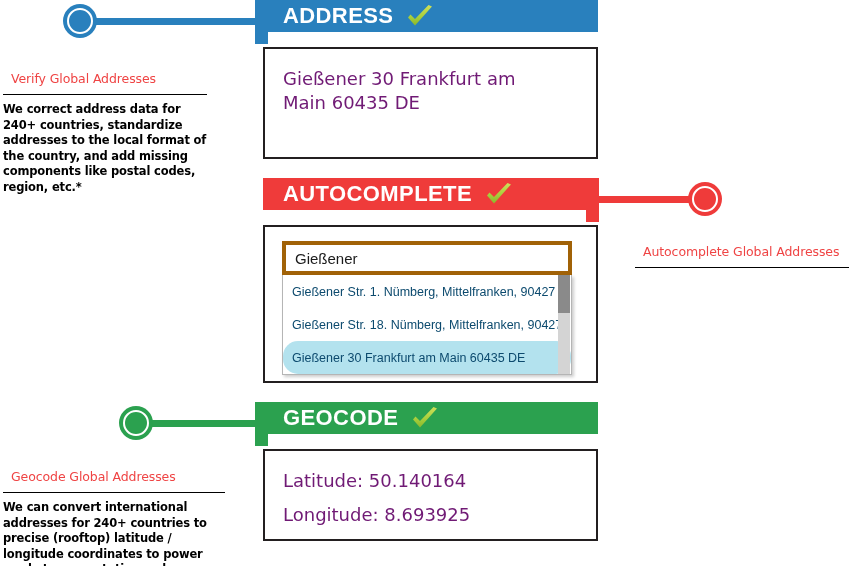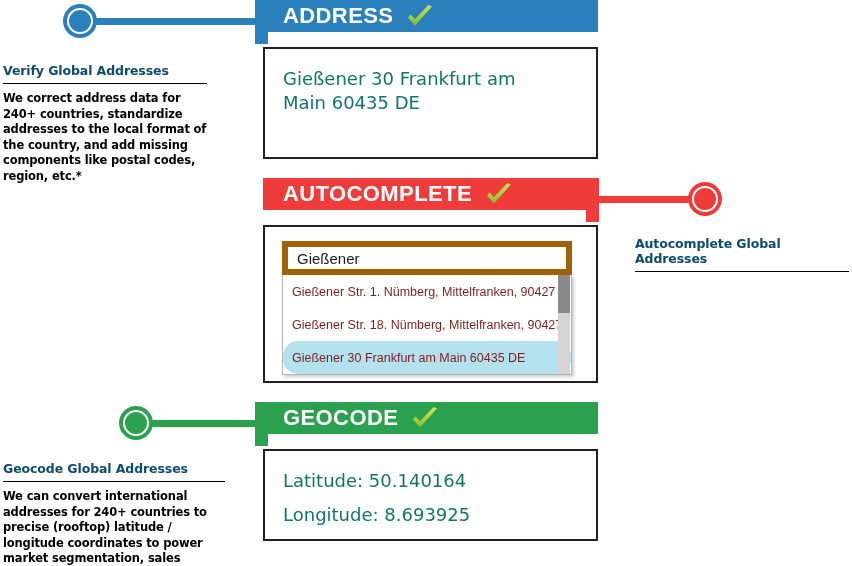--- a/index.html
+++ b/index.html
@@ -79,37 +79,37 @@
   .sec-box {
     position: absolute;
     left: 263px;
     width: 335px;
     background: #ffffff;
     border: 2px solid #231f20;
     box-sizing: border-box;
   }
   .box-line {
     font-size: 18px;
-    color: #0f766e;
+    color: #701a75;
     line-height: 24px;
     font-family: "DejaVu Sans", sans-serif;
   }
 
   
   .ac-wrap {
     position: absolute;
     left: 17px;
     top: 14px;
     width: 290px;
   }
   .ac-input {
     box-sizing: border-box;
     width: 100%;
     height: 34px;
-    border: 6px solid #a16207;
+    border: 4px solid #a16207;
     background: #ffffff;
     font-size: 15px;
     color: #1b1b1b;
     padding: 0 9px;
     display: flex;
     align-items: center;
     font-family: "Liberation Sans", sans-serif;
   }
   .ac-list {
     box-sizing: border-box;
@@ -119,21 +119,21 @@
     background: #ffffff;
     position: relative;
     box-shadow: 2px 2px 3px rgba(0,0,0,0.20);
   }
   .ac-item {
     height: 33px;
     display: flex;
     align-items: center;
     padding-left: 9px;
     font-size: 12.5px;
-    color: #7f1d1d;
+    color: #0c4a6e;
     box-sizing: border-box;
     padding-right: 20px;
     white-space: nowrap;
     font-family: "Liberation Sans", sans-serif;
   }
   .ac-item.selected { background: #b3e2ee; border-radius: 15px; }
   .ac-scroll-track {
     position: absolute;
     right: 1px;
     top: 0;
@@ -146,24 +146,24 @@
     right: 0;
     top: 0;
     width: 12px;
     height: 38px;
     background: #8a8a8a;
   }
 
   
   .callout { position: absolute; }
   .callout h3 {
-    margin: 0;
+    margin: 8px;
     font-size: 12.5px;
-    font-weight: bold;
-    color: #0c4a6e;
+    font-weight: normal;
+    color: #ef4444;
     letter-spacing: -0.1px;
     font-family: "DejaVu Sans", sans-serif;
   }
   .callout .rule {
     margin: 5px 0 7px 0;
     height: 1px;
     background: #000000;
   }
   .callout p {
     margin: 0;

